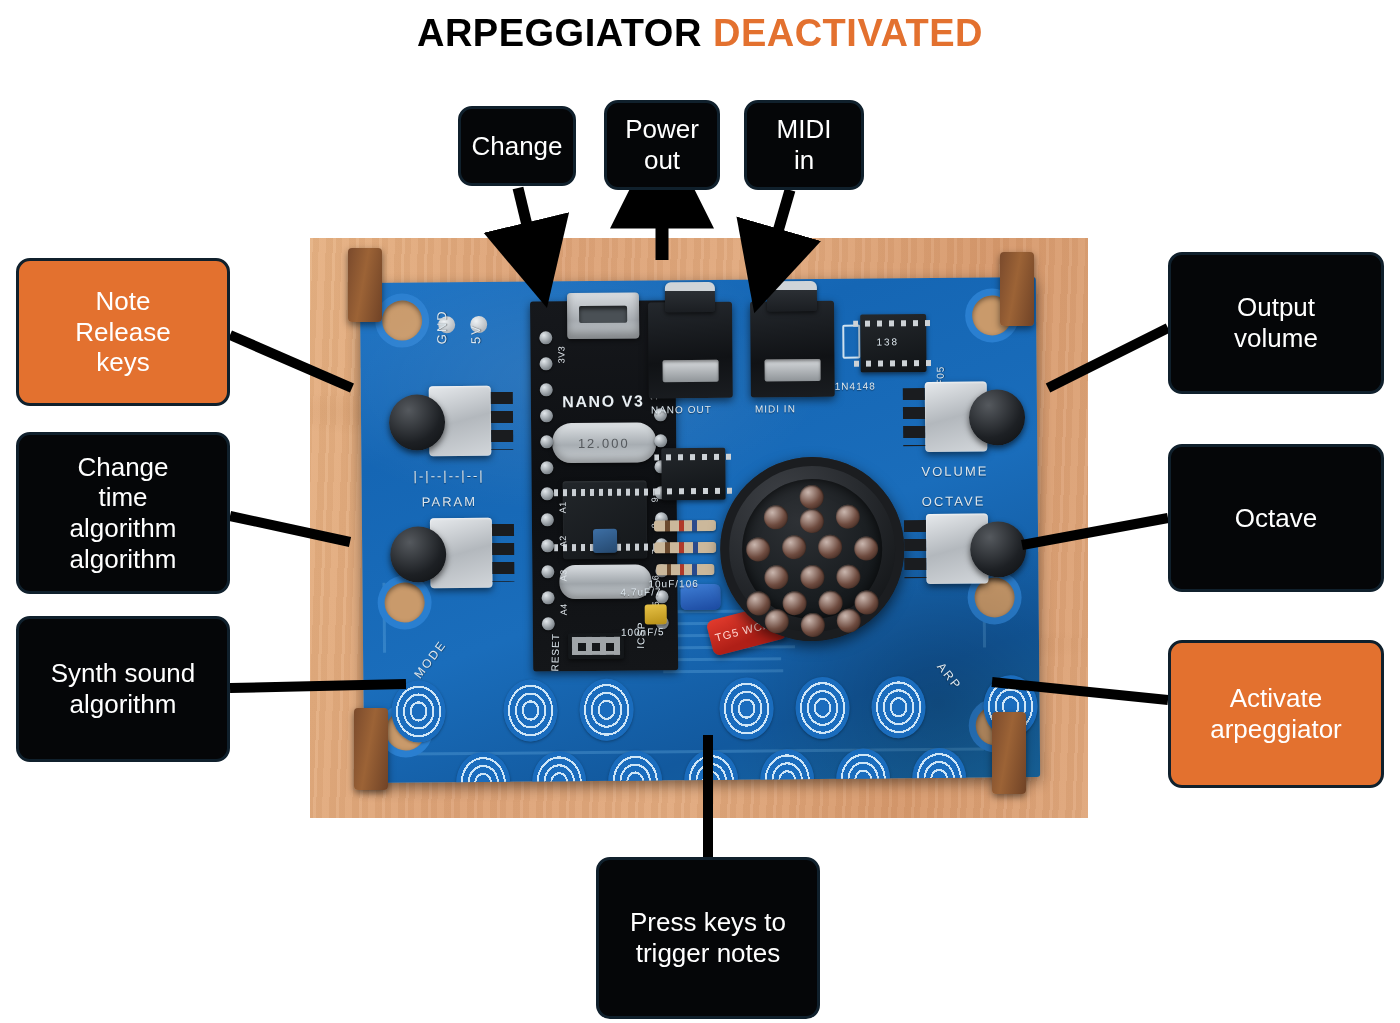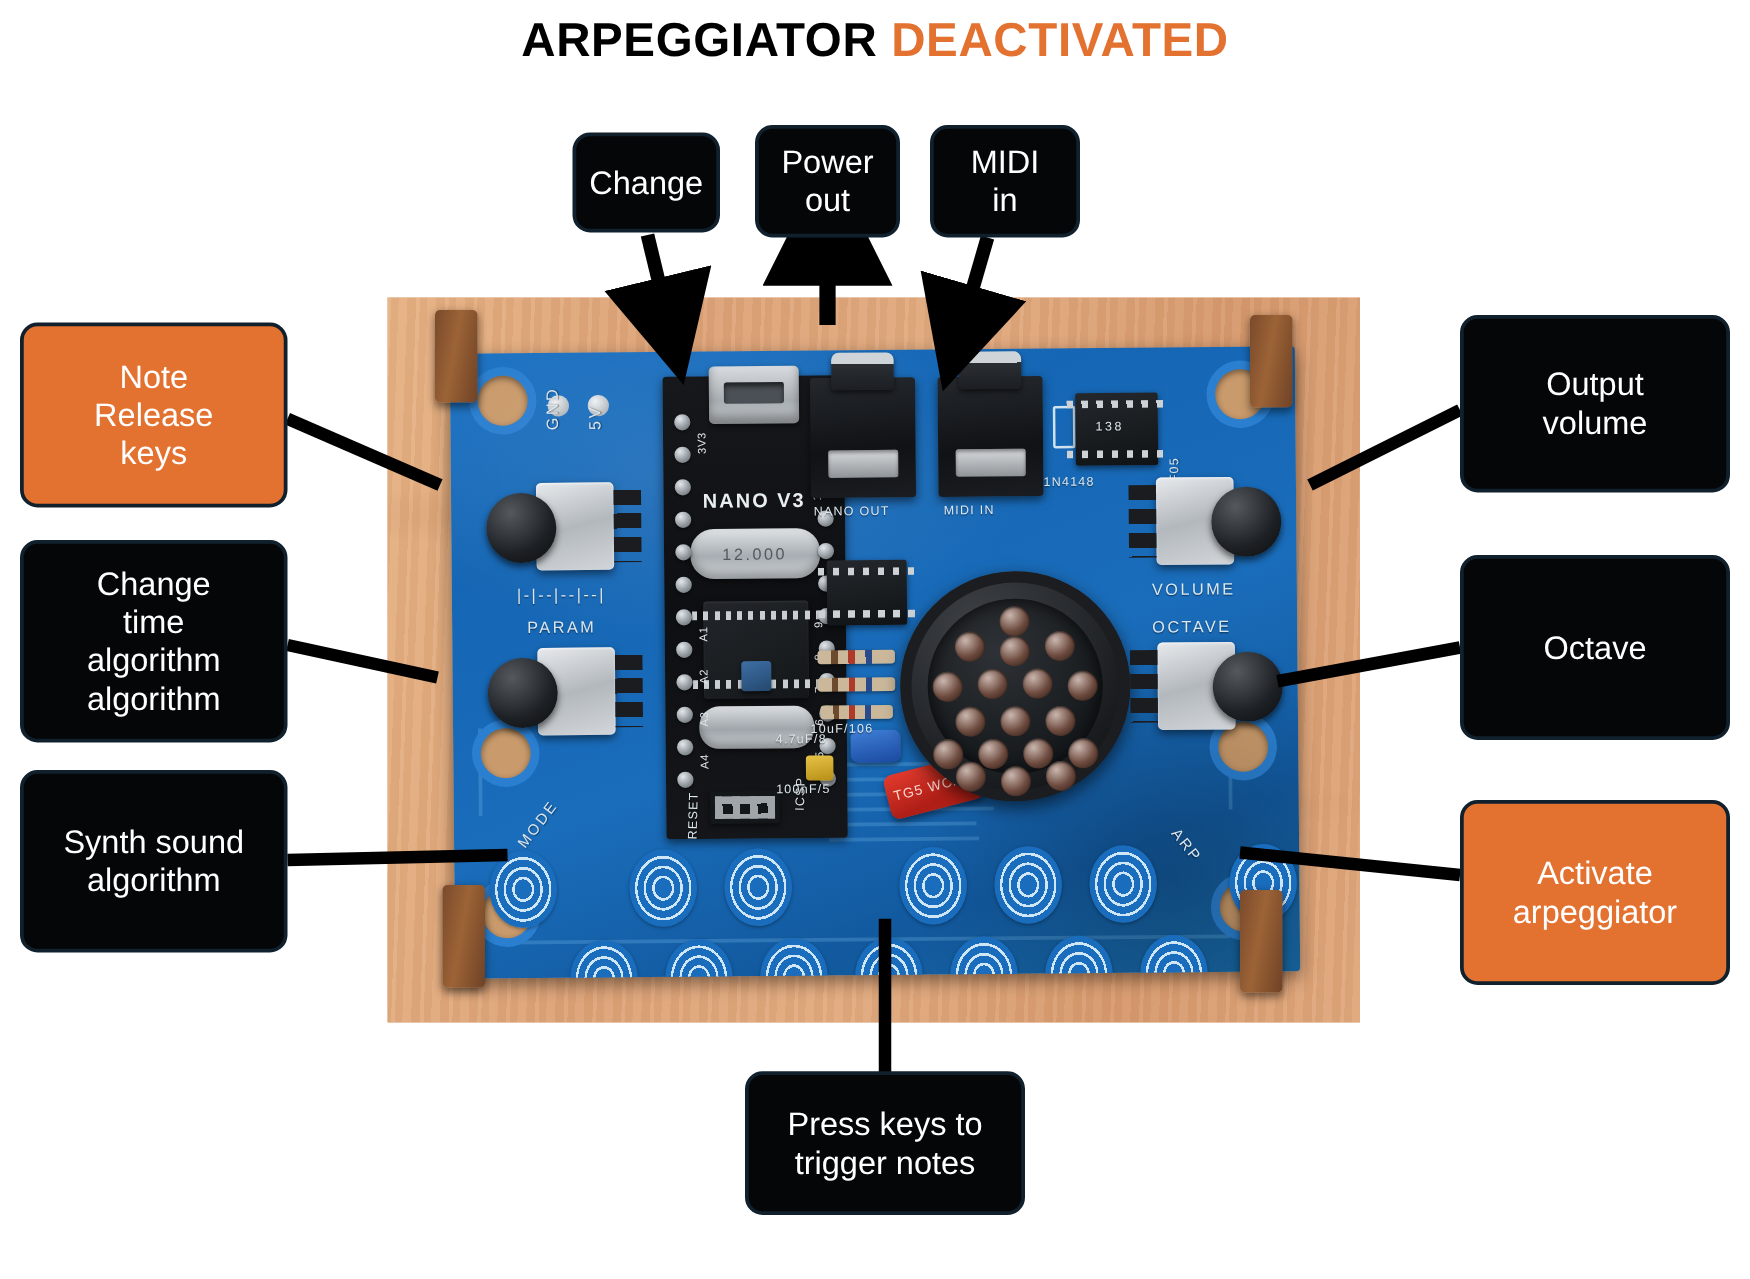--- a/index.html
+++ b/index.html
@@ -414,21 +414,21 @@
     <div class="part ic8" style="left:300px; top:168px; width:64px; height:52px;"></div>
 
     <div class="part resistor" style="left:292px; top:240px; width:62px;"></div>
     <div class="part resistor" style="left:292px; top:262px; width:62px;"></div>
     <div class="part resistor" style="left:294px; top:284px; width:58px;"></div>
 
     <div class="part bluecap" style="left:318px; top:304px;"></div>
     <div class="part yellowcap" style="left:282px; top:324px;"></div>
     <div class="part redcap" style="left:346px; top:332px;">TG5 WCAP</div>
     <div class="silk small" style="left:286px; top:298px;">10uF/106</div>
-    <div class="silk small" style="left:258px; top:306px;">4.7uF/8</div>
+    <div class="silk small" style="left:258px; top:306px;">4.7uF/7</div>
     <div class="silk small" style="left:258px; top:346px;">100nF/5</div>
 
     <div id="speaker">
       <div class="inner">
         <div class="shole" style="left:58px; top:6px;"></div>
         <div class="shole" style="left:22px; top:26px;"></div>
         <div class="shole" style="left:58px; top:30px;"></div>
         <div class="shole" style="left:94px; top:26px;"></div>
         <div class="shole" style="left:4px;  top:58px;"></div>
         <div class="shole" style="left:40px; top:56px;"></div>
@@ -563,16 +563,16 @@
 
 <div class="callout" style="left:1168px; top:444px; width:216px; height:148px;">
   <span>Octave</span>
 </div>
 
 <div class="callout orange" style="left:1168px; top:640px; width:216px; height:148px; flex-direction:column;">
   <span>Activate</span>
   <span>arpeggiator</span>
 </div>
 
-<div class="callout" style="left:596px; top:857px; width:224px; height:115px; flex-direction:column;align-items:center;">
+<div class="callout" style="left:596px; top:857px; width:224px; height:162px; flex-direction:column;align-items:center;">
   <span>Press keys to</span>
   <span>trigger notes</span>
 </div>
 
 </body></html>

